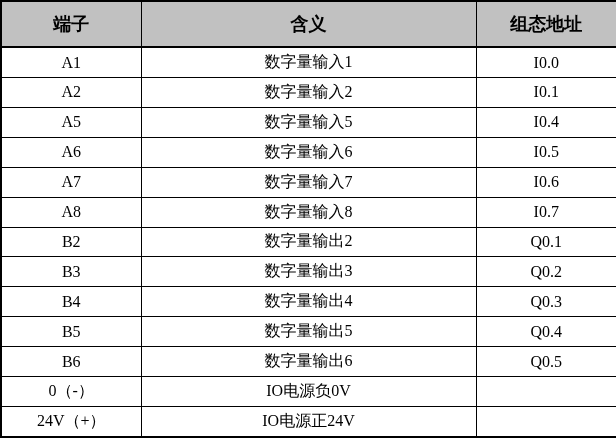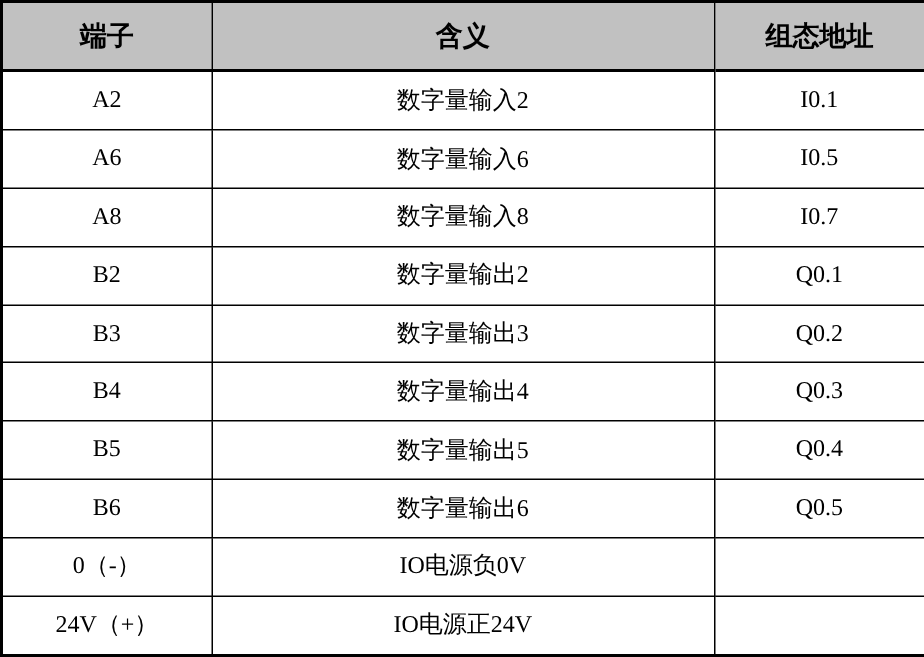--- a/index.html
+++ b/index.html
@@ -56,28 +56,43 @@
     </colgroup>
     <thead>
       <tr>
         <th>端子</th>
         <th>含义</th>
         <th>组态地址</th>
       </tr>
     </thead>
     <tbody>
       <tr>
+        <td>A1</td>
+        <td>数字量输入1</td>
+        <td>I0.0</td>
+      </tr>
+      <tr>
         <td>A2</td>
         <td>数字量输入2</td>
         <td>I0.1</td>
       </tr>
       <tr>
+        <td>A5</td>
+        <td>数字量输入5</td>
+        <td>I0.4</td>
+      </tr>
+      <tr>
         <td>A6</td>
         <td>数字量输入6</td>
         <td>I0.5</td>
+      </tr>
+      <tr>
+        <td>A7</td>
+        <td>数字量输入7</td>
+        <td>I0.6</td>
       </tr>
       <tr>
         <td>A8</td>
         <td>数字量输入8</td>
         <td>I0.7</td>
       </tr>
       <tr>
         <td>B2</td>
         <td>数字量输出2</td>
         <td>Q0.1</td>

